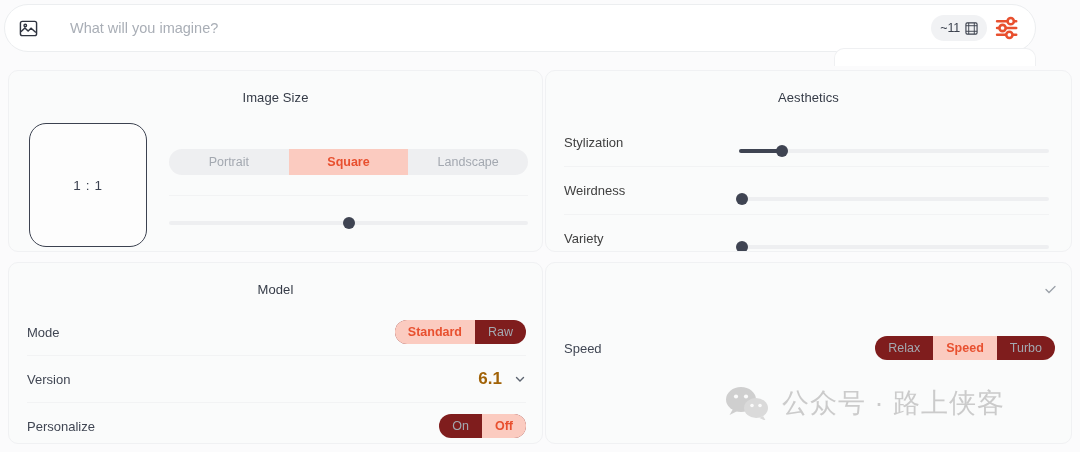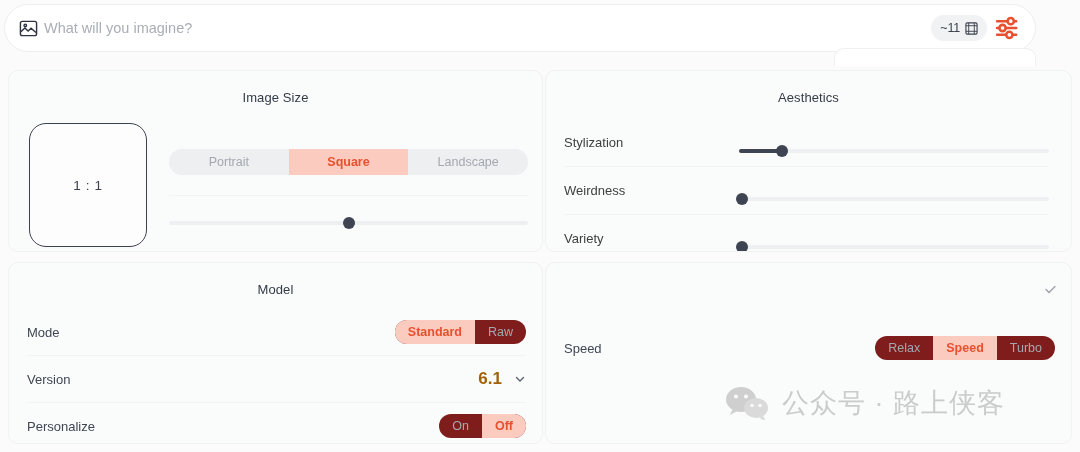--- a/index.html
+++ b/index.html
@@ -15,21 +15,21 @@
   .searchbar {
     position: absolute; left: 4px; top: 4px; width: 1032px; height: 48px;
     background: #ffffff; border: 1px solid #eceef0; border-radius: 24px;
     display: flex; align-items: center; padding: 0 12px 0 14px;
   }
   .img-icon { width: 19px; height: 19px; flex: 0 0 19px; color: #2f3440; }
   .img-icon svg { display: block; }
   .search-input {
     flex: 1 1 auto; border: 0; outline: 0; background: transparent;
     font-family: "Liberation Sans", sans-serif;
-    font-size: 14.5px; color: #5d6470; padding-left: 6px;
+    font-size: 14.5px; color: #5d6470; padding-left: 32px;
   }
   .search-input::placeholder { color: #a9aeb6; }
   .count-pill {
     display: flex; align-items: center; gap: 5px;
     background: #f1f2f4; border-radius: 13px;
     height: 26px; padding: 0 9px; margin-right: 6px;
   }
   .count-pill .num { font-size: 12.5px; color: #3c424e; letter-spacing: -0.2px; }
   .grid-icon { width: 13px; height: 13px; color: #3c424e; }
   .grid-icon svg { display: block; }

